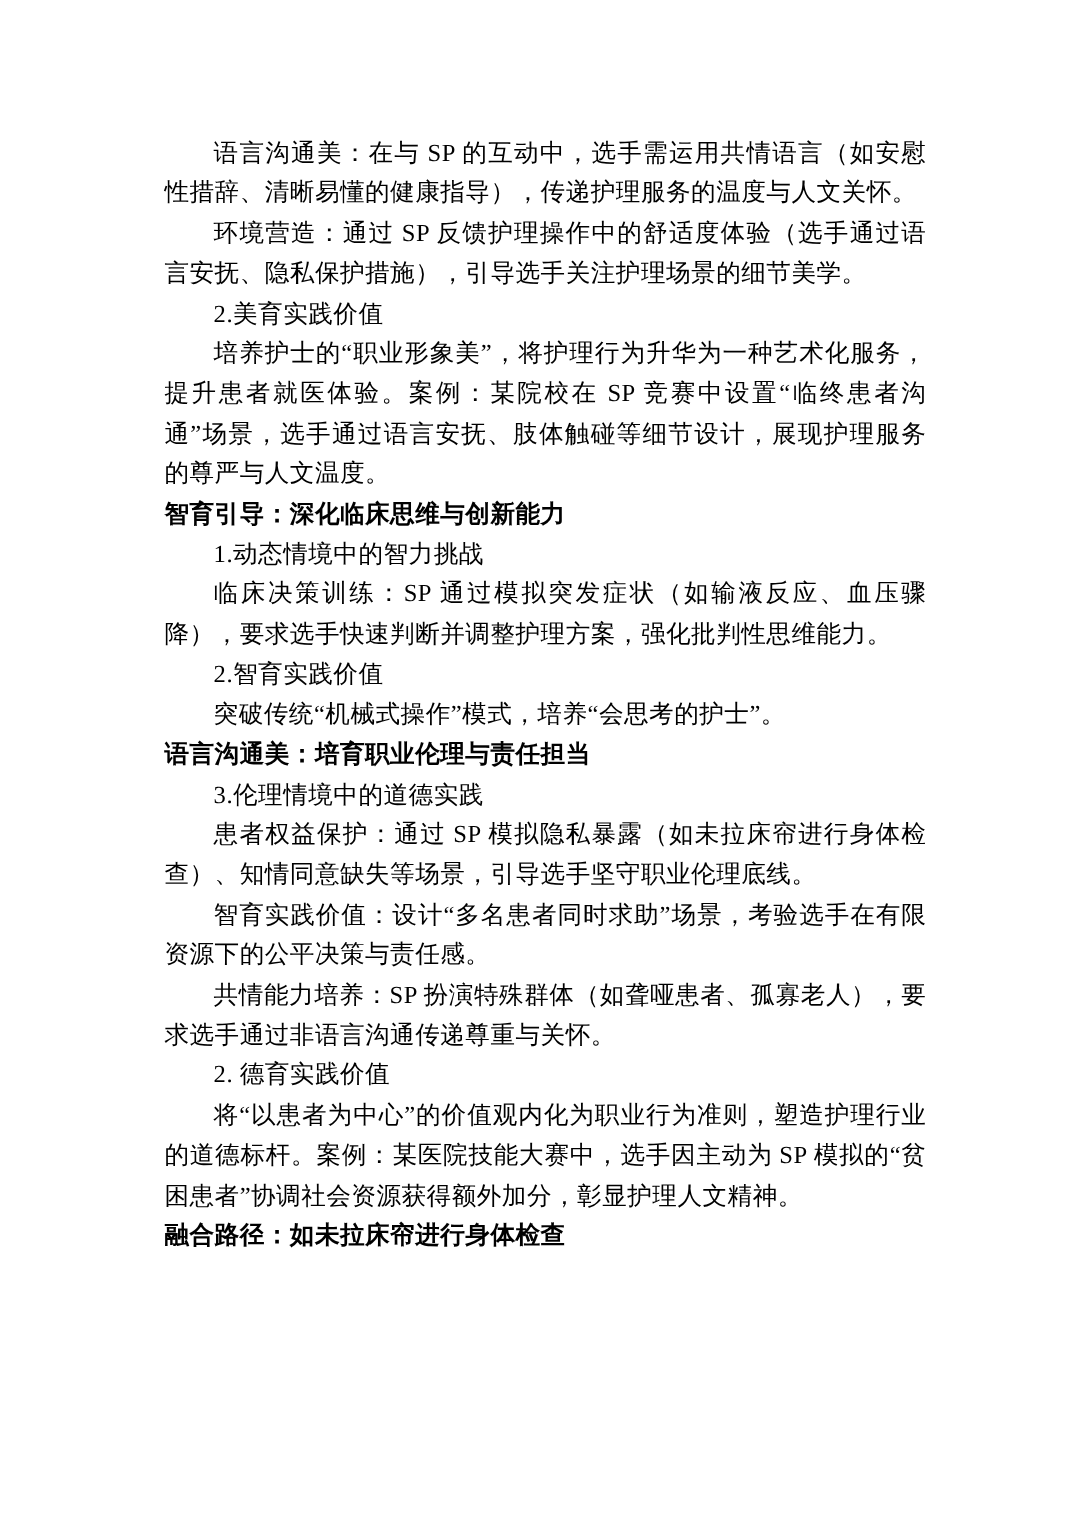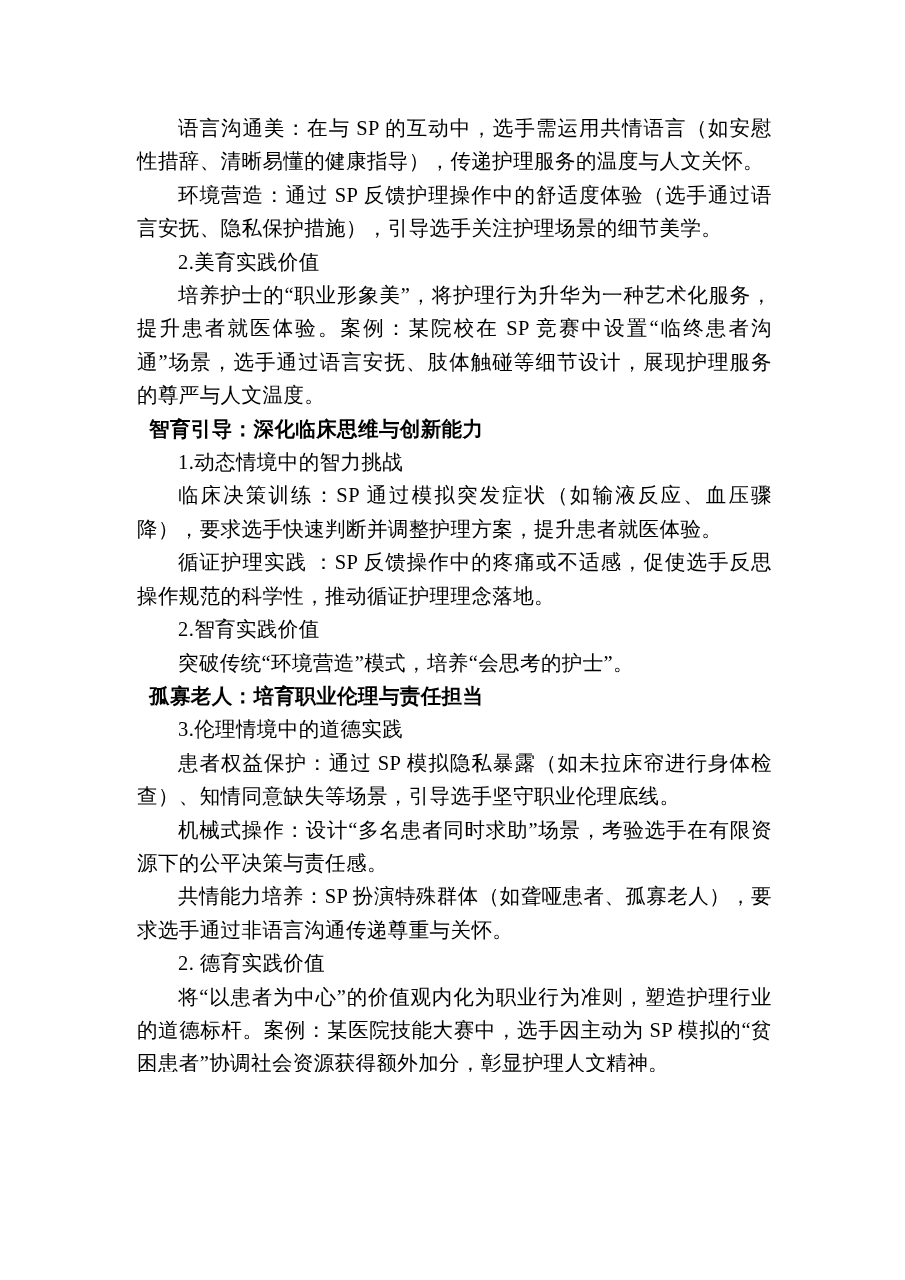--- a/index.html
+++ b/index.html
@@ -22,47 +22,46 @@
   }
   .content p {
     margin: 0;
     font-size: 20.5px;
     line-height: 33.4px;
     letter-spacing: 0.4px;
     text-align: justify;
     text-justify: inter-ideograph;
   }
   p.body { text-indent: 2em; }
-  p.heading { font-weight: 700; text-indent: 0; margin-left: 12px; }
+  p.heading { font-weight: 700; text-indent: 0; }
   .footer {
     position: absolute;
     left: 0; right: 0; top: 1221px;
     text-align: center;
     font-size: 12px;
     letter-spacing: 0.5px;
   }
 </style>
 </head>
 <body>
 
 <div class="page">
   <div class="content">
       <p class="body">语言沟通美：在与 SP 的互动中，选手需运用共情语言（如安慰性措辞、清晰易懂的健康指导），传递护理服务的温度与人文关怀。</p>
       <p class="body">环境营造：通过 SP 反馈护理操作中的舒适度体验（选手通过语言安抚、隐私保护措施），引导选手关注护理场景的细节美学。</p>
       <p class="body">2.美育实践价值</p>
       <p class="body">培养护士的“职业形象美”，将护理行为升华为一种艺术化服务，提升患者就医体验。案例：某院校在 SP 竞赛中设置“临终患者沟通”场景，选手通过语言安抚、肢体触碰等细节设计，展现护理服务的尊严与人文温度。</p>
       <p class="heading">智育引导：深化临床思维与创新能力</p>
       <p class="body">1.动态情境中的智力挑战</p>
-      <p class="body">临床决策训练：SP 通过模拟突发症状（如输液反应、血压骤降），要求选手快速判断并调整护理方案，提升患者就医体验。</p>
-      <p class="body">循证护理实践 ：SP 反馈操作中的疼痛或不适感，促使选手反思操作规范的科学性，推动循证护理理念落地。</p>
+      <p class="body">临床决策训练：SP 通过模拟突发症状（如输液反应、血压骤降），要求选手快速判断并调整护理方案，强化批判性思维能力。</p>
       <p class="body">2.智育实践价值</p>
-      <p class="body">突破传统“环境营造”模式，培养“会思考的护士”。</p>
-      <p class="heading">孤寡老人：培育职业伦理与责任担当</p>
+      <p class="body">突破传统“机械式操作”模式，培养“会思考的护士”。</p>
+      <p class="heading">语言沟通美：培育职业伦理与责任担当</p>
       <p class="body">3.伦理情境中的道德实践</p>
       <p class="body">患者权益保护：通过 SP 模拟隐私暴露（如未拉床帘进行身体检查）、知情同意缺失等场景，引导选手坚守职业伦理底线。</p>
-      <p class="body">机械式操作：设计“多名患者同时求助”场景，考验选手在有限资源下的公平决策与责任感。</p>
+      <p class="body">智育实践价值：设计“多名患者同时求助”场景，考验选手在有限资源下的公平决策与责任感。</p>
       <p class="body">共情能力培养：SP 扮演特殊群体（如聋哑患者、孤寡老人），要求选手通过非语言沟通传递尊重与关怀。</p>
       <p class="body">2. 德育实践价值</p>
       <p class="body">将“以患者为中心”的价值观内化为职业行为准则，塑造护理行业的道德标杆。案例：某医院技能大赛中，选手因主动为 SP 模拟的“贫困患者”协调社会资源获得额外加分，彰显护理人文精神。</p>
       <p class="heading">融合路径：如未拉床帘进行身体检查</p>
     </div>
   <div class="footer">第40页，共76页</div>
 </div>
 
 </body></html>

